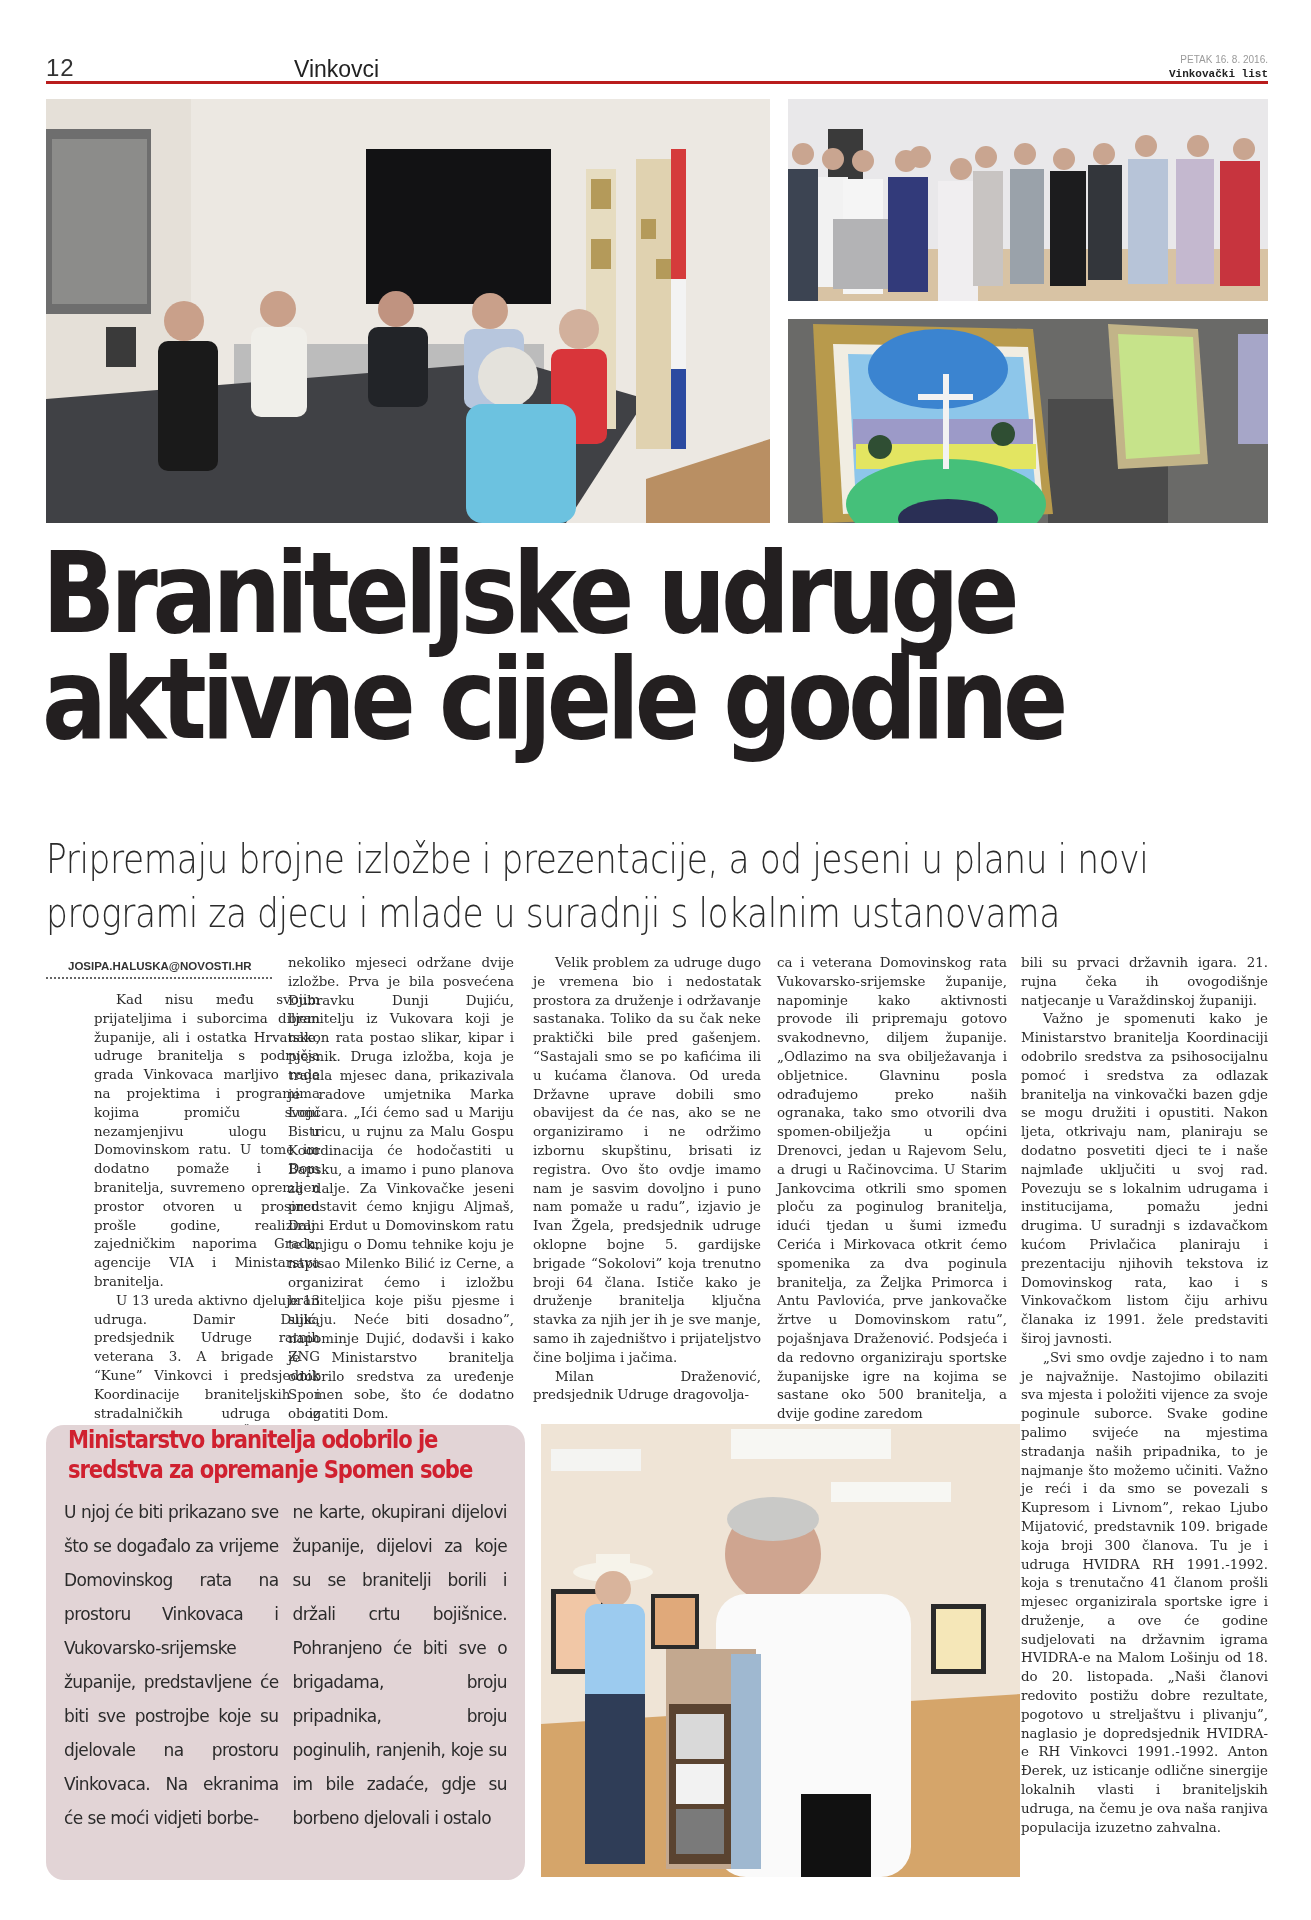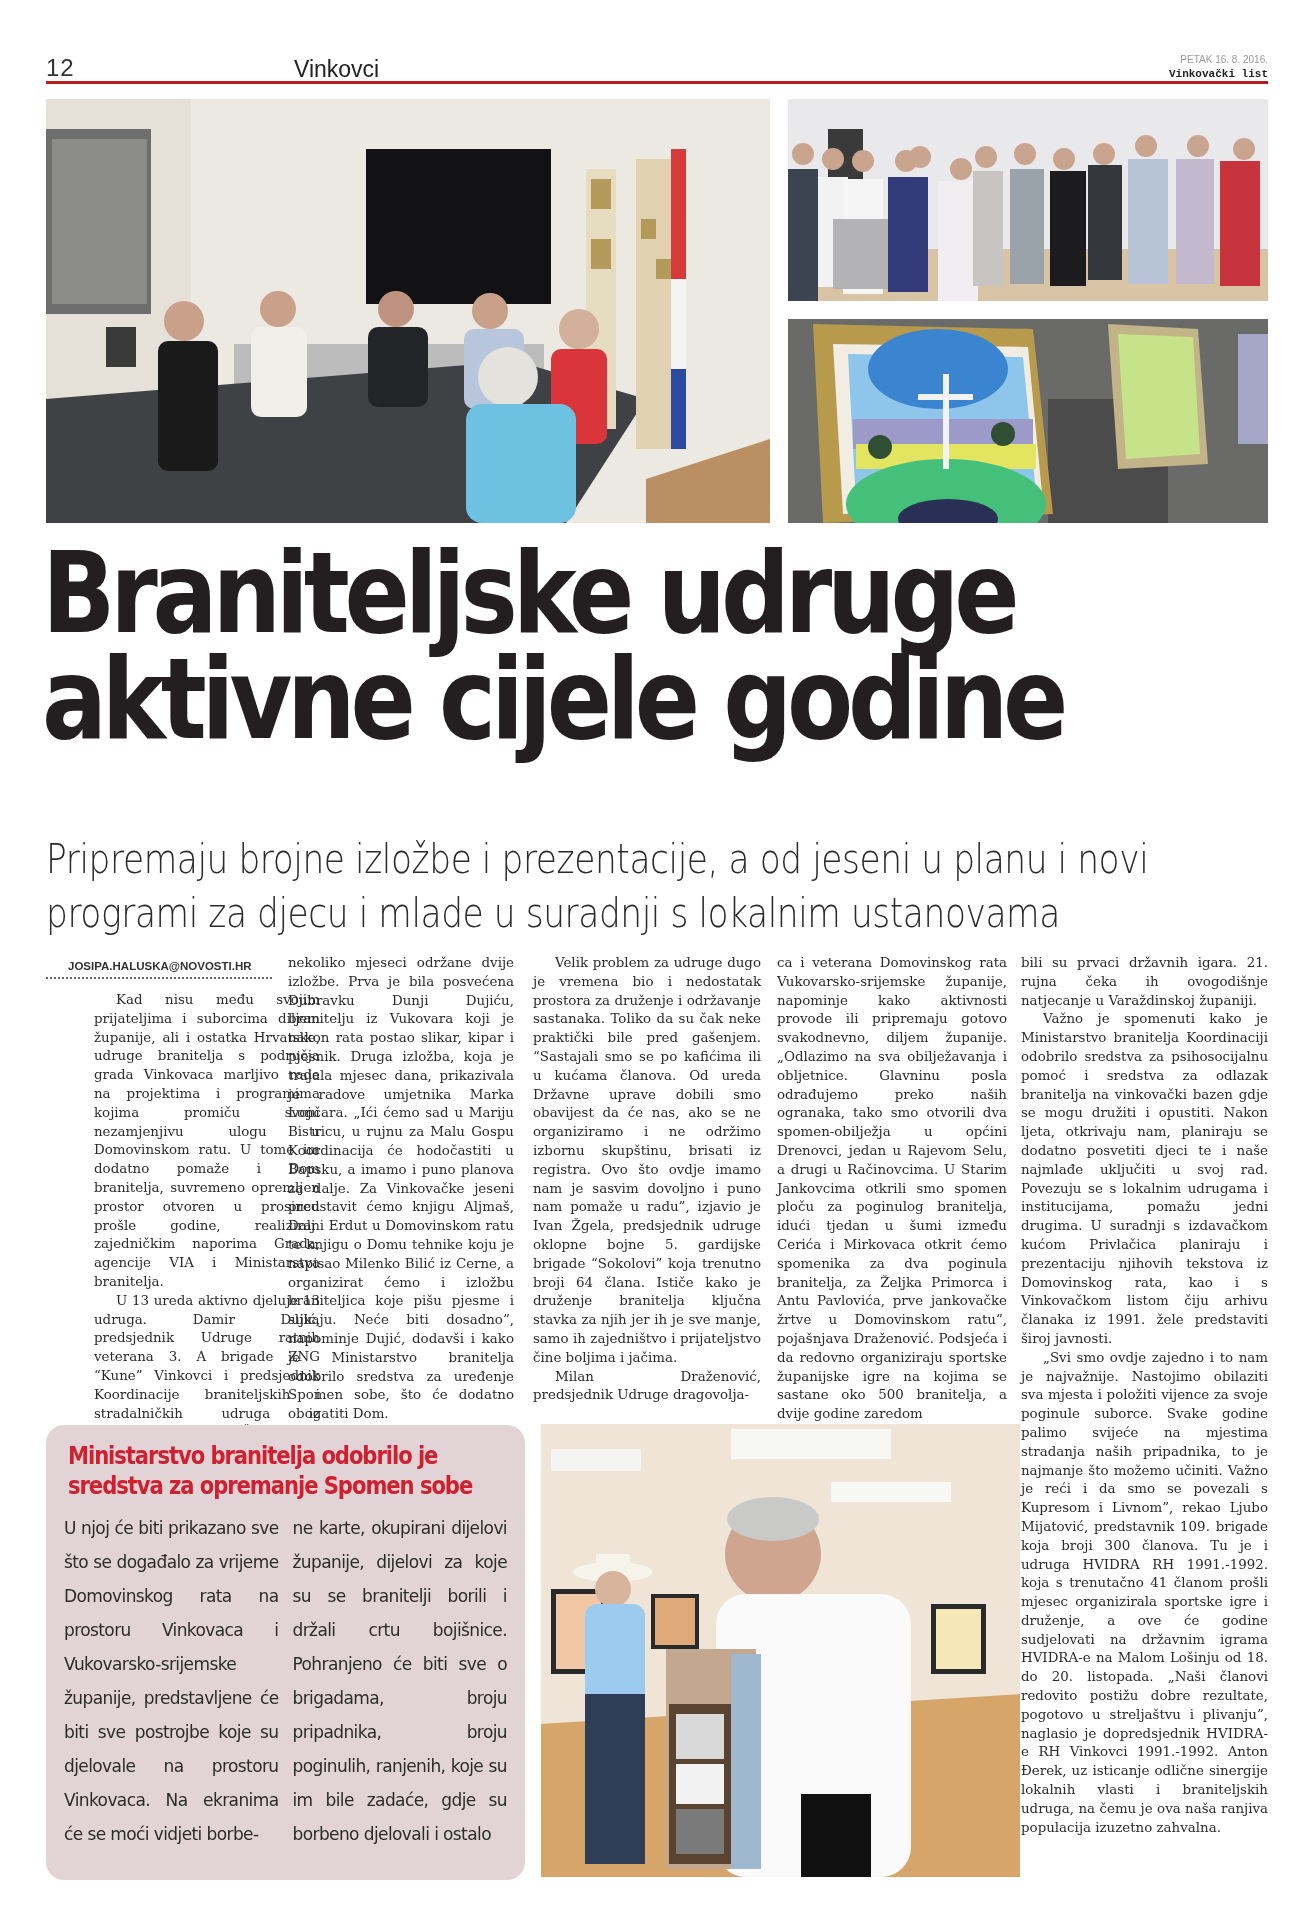--- a/index.html
+++ b/index.html
@@ -32,21 +32,21 @@
   .col { position: absolute; font-family: "DejaVu Serif", serif; font-size: 13.4px; line-height: 18.8px; color: #2b2b2b; text-align: justify; hyphens: manual; }
   .col p { text-indent: 22px; }
   .col p.noindent { text-indent: 0; }
   #col-1 { left: 46px; top: 991px; width: 226px; margin-left: 48px; }
   #col-2 { left: 288px; top: 954px; width: 226px; }
   #col-3 { left: 533px; top: 954px; width: 228px; }
   #col-4 { left: 777px; top: 954px; width: 230px; }
   #col-5 { left: 1021px; top: 954px; width: 247px; }
 
   
-  .sidebox { position: absolute; left: 46px; top: 1425px; width: 479px; height: 455px; background: #e2d4d6; border-radius: 18px; padding: 16px 18px 0 18px; }
+  .sidebox { position: absolute; left: 46px; top: 1425px; width: 479px; height: 455px; background: #e2d4d6; border-radius: 18px; padding: 0 18px 0 18px; }
   .sidebox .sb-title { font-family: "DejaVu Sans", sans-serif; font-weight: bold; font-size: 24px; line-height: 30px; color: #d0202f; letter-spacing: -1.2px; transform: scaleX(0.88); transform-origin: left top; white-space: nowrap; margin-left: 4px; }
   .sidebox .sb-cols { display: flex; gap: 14px; margin-top: 10px; align-items: center; }
   .sidebox .sb-col { flex: 1; font-family: "DejaVu Sans", sans-serif; font-size: 17px; line-height: 34px; color: #2b2b2b; text-align: justify; letter-spacing: -0.6px; }
 </style>
 </head>
 <body>
 
 <div class="hdr">
   <span class="page-num">12</span>
   <span class="section">Vinkovci</span>

